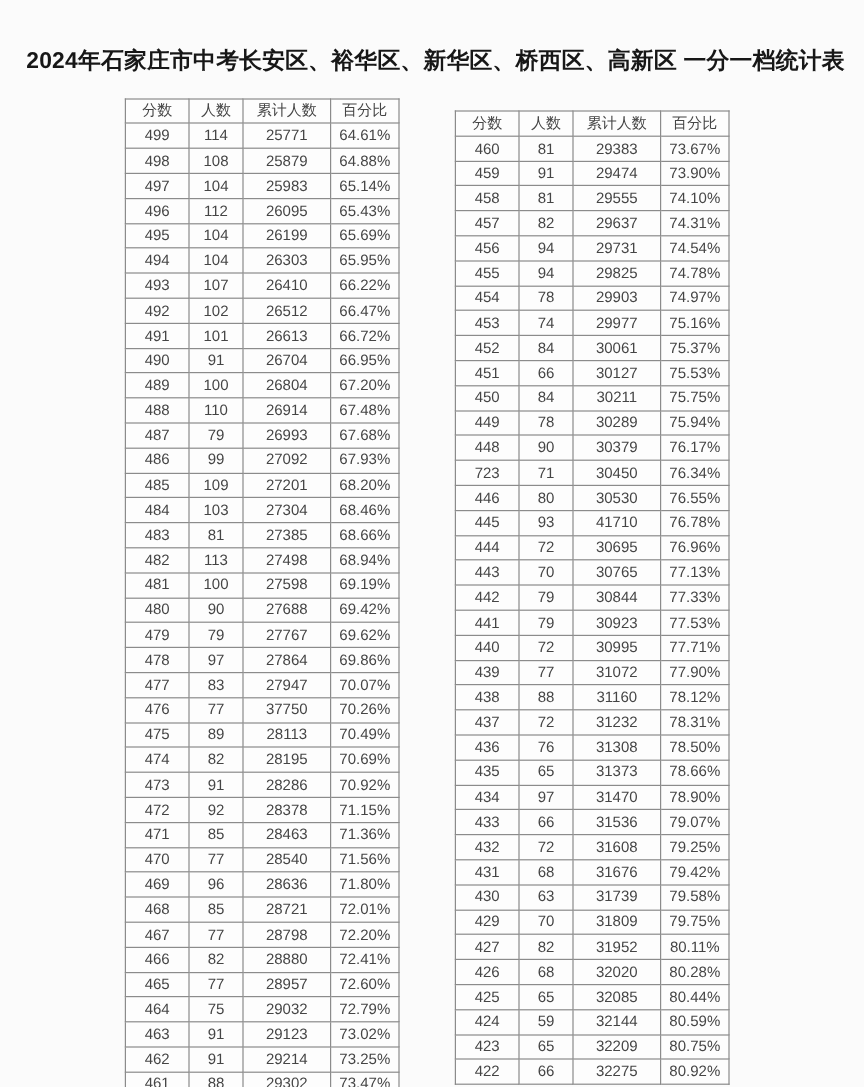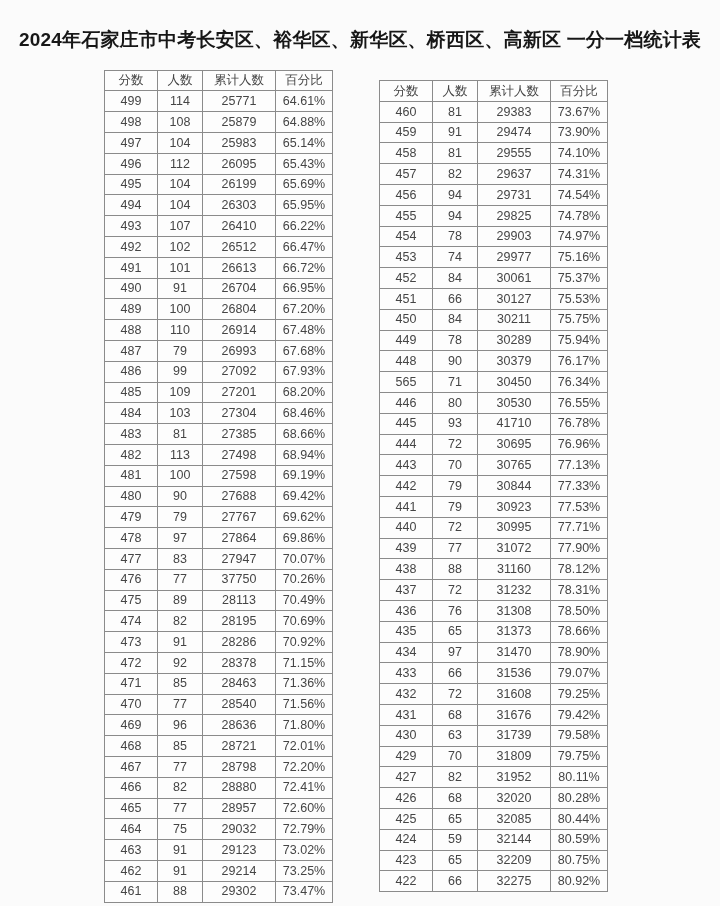--- a/index.html
+++ b/index.html
@@ -18,23 +18,23 @@
     background:var(--bg);
     font-family:"Liberation Sans","DejaVu Sans",sans-serif;
     overflow:hidden;
   }
   .page{
     width:720px;
     height:906px;
     position:relative;
   }
   .title{
-    margin:4px;
+    margin:16px;
     padding-top:24px;
-    text-align:center;
+    text-align:right;
     font-size:19px;
     line-height:1.3;
     font-weight:700;
     color:var(--title);
     letter-spacing:0.2px;
     white-space:nowrap;
   }
   .tables{
     display:flex;
     padding-left:104px;
@@ -412,21 +412,21 @@
             <td>30289</td>
             <td>75.94%</td>
           </tr>
           <tr>
             <td>448</td>
             <td>90</td>
             <td>30379</td>
             <td>76.17%</td>
           </tr>
           <tr>
-            <td>565</td>
+            <td>723</td>
             <td>71</td>
             <td>30450</td>
             <td>76.34%</td>
           </tr>
           <tr>
             <td>446</td>
             <td>80</td>
             <td>30530</td>
             <td>76.55%</td>
           </tr>

